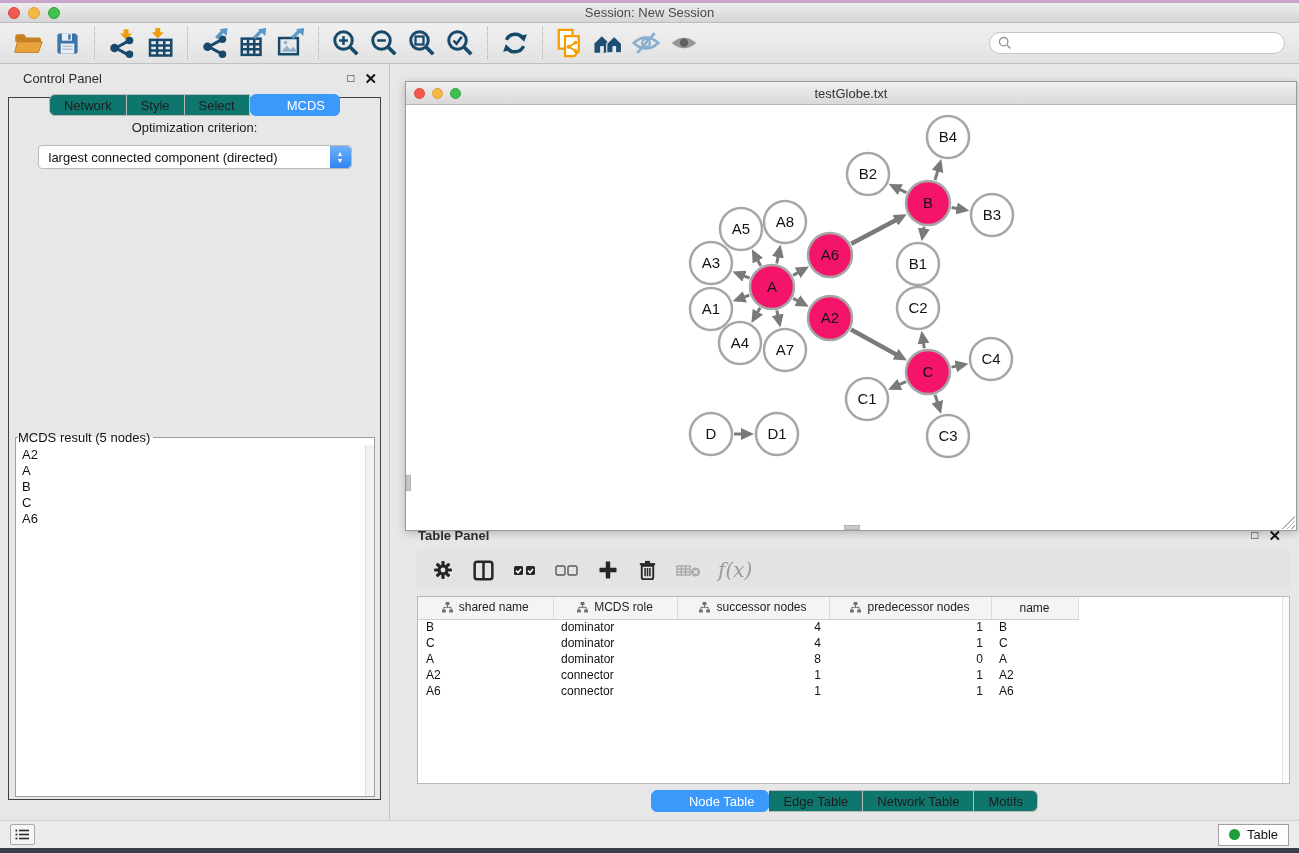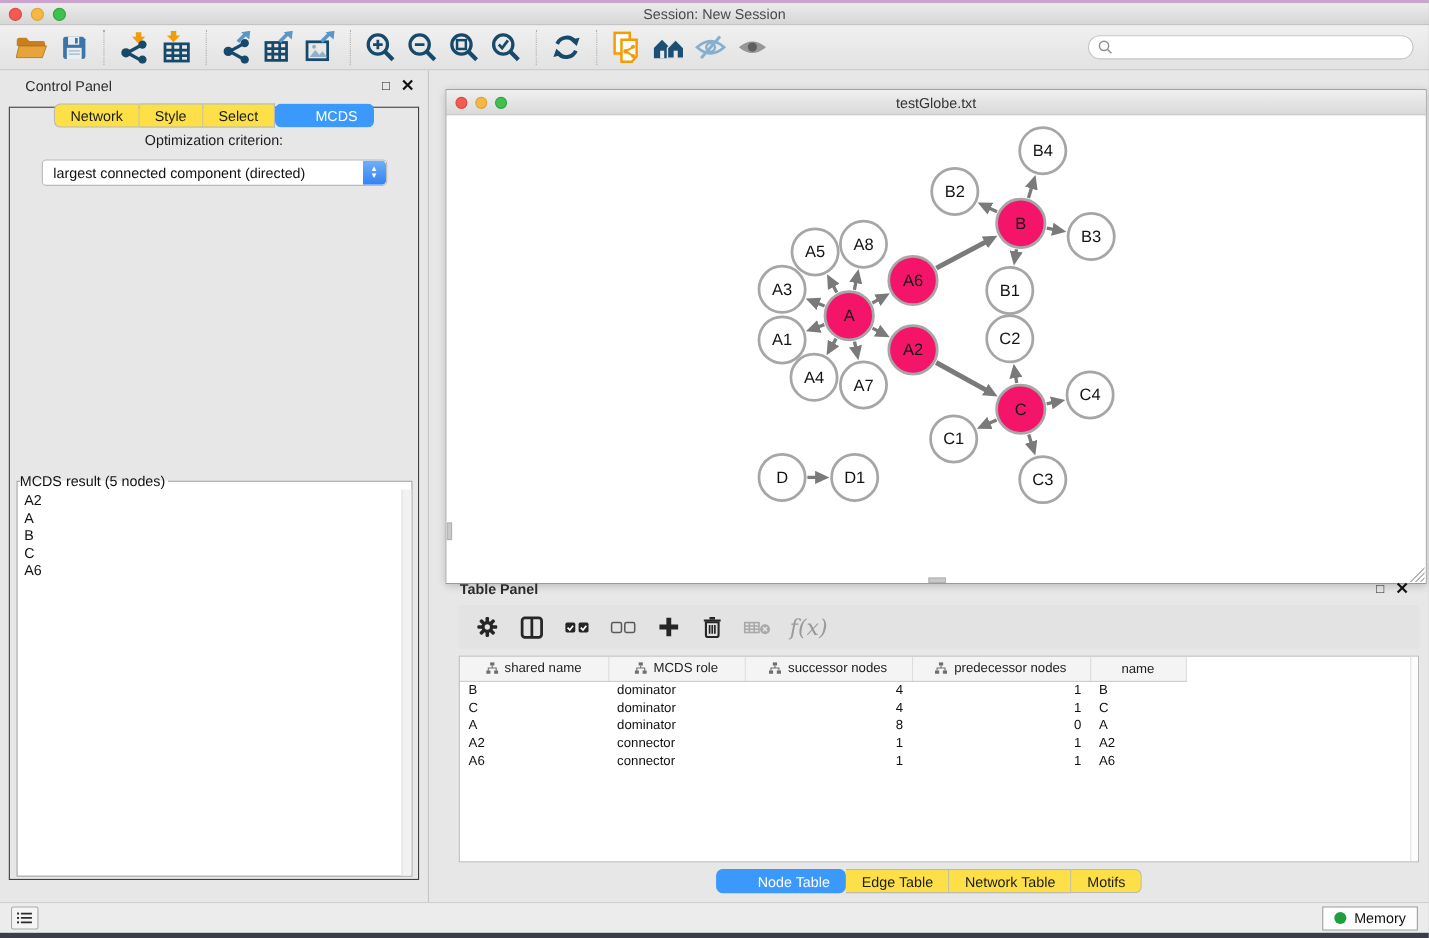--- a/index.html
+++ b/index.html
@@ -37,21 +37,21 @@
 
   
   .control-panel { width:390px; height:100%; background:#e7e7e7; border-right:1px solid #c6c6c6; position:relative; }
   .cp-header { height:28px; display:flex; align-items:center; padding:0 12px;margin-left:11px; }
   .cp-header .cp-title { font-size:13px; color:#2c2c2c; }
   .panel-ctl { margin-left:auto; display:flex; gap:10px; align-items:center; }
   .float-glyph { font-size:12px; color:#222; cursor:pointer; line-height:1; }
   .close-glyph { font-size:15px; font-weight:bold; color:#111; cursor:pointer; line-height:1; }
 
   .seg-tabs { display:flex; justify-content:center; position:relative; z-index:2; margin-top:2px; }
-  .seg { height:22px; padding:0 14px; background:#fde047; border:1px solid #b9b9b9; border-left:none;
+  .seg { height:22px; padding:0 14px; background:#0f766e; border:1px solid #b9b9b9; border-left:none;
     font-size:13px; color:#1c1c1c; display:flex; align-items:center; cursor:pointer; }
   .seg:first-child { border-left:1px solid #b9b9b9; border-radius:6px 0 0 6px; }
   .seg:last-child { border-radius:0 6px 6px 0; }
   .seg.selected { background:#3b99fc; border-color:#3b99fc; color:#fff; border-radius:6px;padding-left:37px; }
 
   .cp-body { position:absolute; top:33px; left:8px; right:8px; bottom:20px;
     border:1px solid #404040; padding-top:14px; background:#e7e7e7; z-index:1; }
   .opt-label { text-align:center; font-size:13px; color:#1c1c1c; margin-top:8px; }
   .dropdown { margin:10px auto 0; width:314px; height:24px; background:#fff; border:1px solid #b9b9b9;
     border-radius:4px; display:flex; align-items:center; cursor:pointer; overflow:hidden; }
@@ -665,17 +665,17 @@
           </g>
         <g fill="#2b2b2b">
             <rect x="0.5" y="1.6" width="1.8" height="1.8"></rect>
             <rect x="0.5" y="5.6" width="1.8" height="1.8"></rect>
             <rect x="0.5" y="9.6" width="1.8" height="1.8"></rect>
           </g>
       </svg>
     </button>
     <button class="memory-btn">
       <span class="mem-dot"></span>
-      <span>Memory</span>
+      <span>Table</span>
     </button>
   </div>
   <div class="bottom-strip"></div>
 </div>
 
 </body></html>

